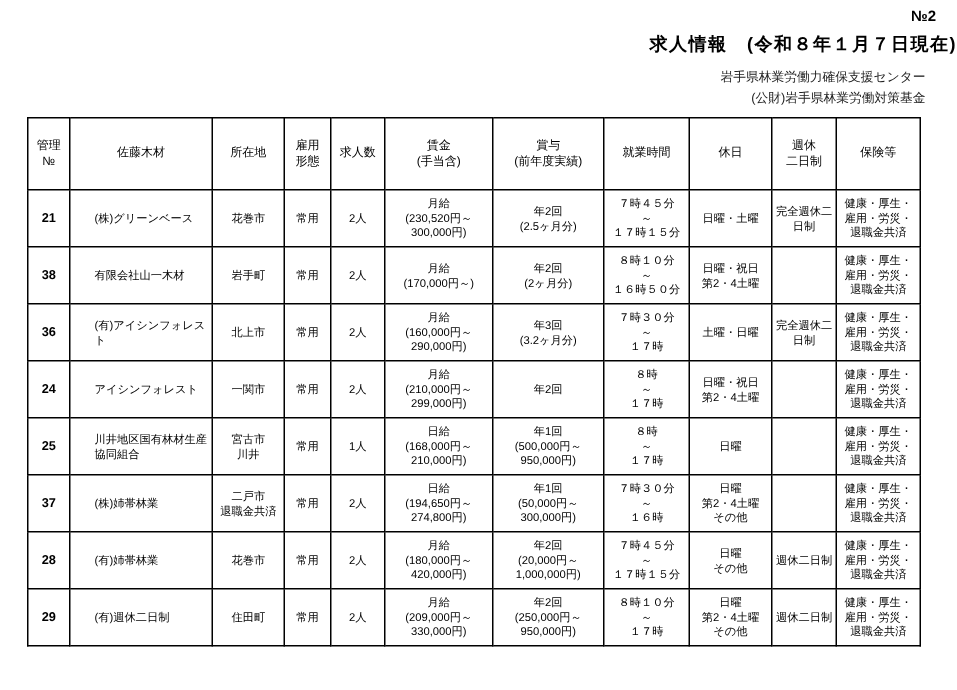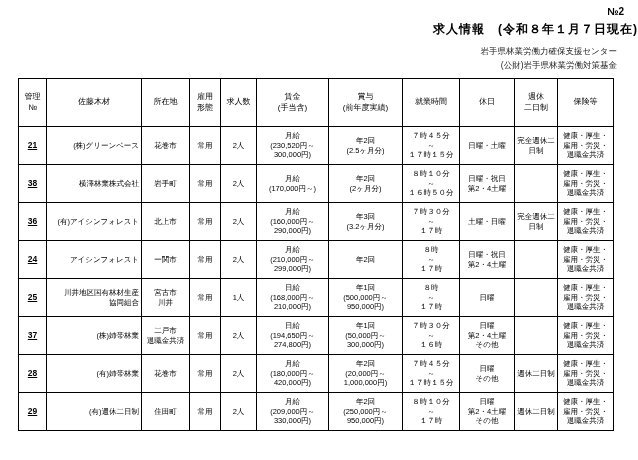--- a/index.html
+++ b/index.html
@@ -58,22 +58,22 @@
     padding: 1px 2px;
     white-space: pre-line;
     overflow: hidden;
   }
   table.jobs thead th {
     height: 48px;
     font-weight: normal;
     font-size: 8px;
   }
   table.jobs tbody tr { height: 38px; }
-  table.jobs td.left { text-align: right; padding-left: 4px; }
-  table.jobs td.mgmt-no { font-size: 8.5px; font-weight: 600; text-decoration: underline; }
+  table.jobs td.left { text-align: left; padding-left: 16px; }
+  table.jobs td.mgmt-no { font-size: 8.5px; font-weight: 600; }
   col.c-no        { width: 28px; }
   col.c-name      { width: 95px; }
   col.c-loc       { width: 48px; }
   col.c-emp       { width: 31px; }
   col.c-num       { width: 36px; }
   col.c-wage      { width: 72px; }
   col.c-bonus     { width: 74px; }
   col.c-hours     { width: 57px; }
   col.c-holiday   { width: 55px; }
   col.c-weekend   { width: 43px; }
@@ -143,21 +143,21 @@
 ～
 １７時１５分</td>
           <td>日曜・土曜</td>
           <td>完全週休二日制</td>
           <td>健康・厚生・
 雇用・労災・
 退職金共済</td>
         </tr>
         <tr>
           <td class="mgmt-no">38</td>
-          <td class="left">横澤林業株式会社</td>
+          <td class="left">有限会社山一木材</td>
           <td>岩手町</td>
           <td>常用</td>
           <td>2人</td>
           <td>月給
 (170,000円～)</td>
           <td>年2回
 (2ヶ月分)</td>
           <td>８時１０分
 ～
 １６時５０分</td>

